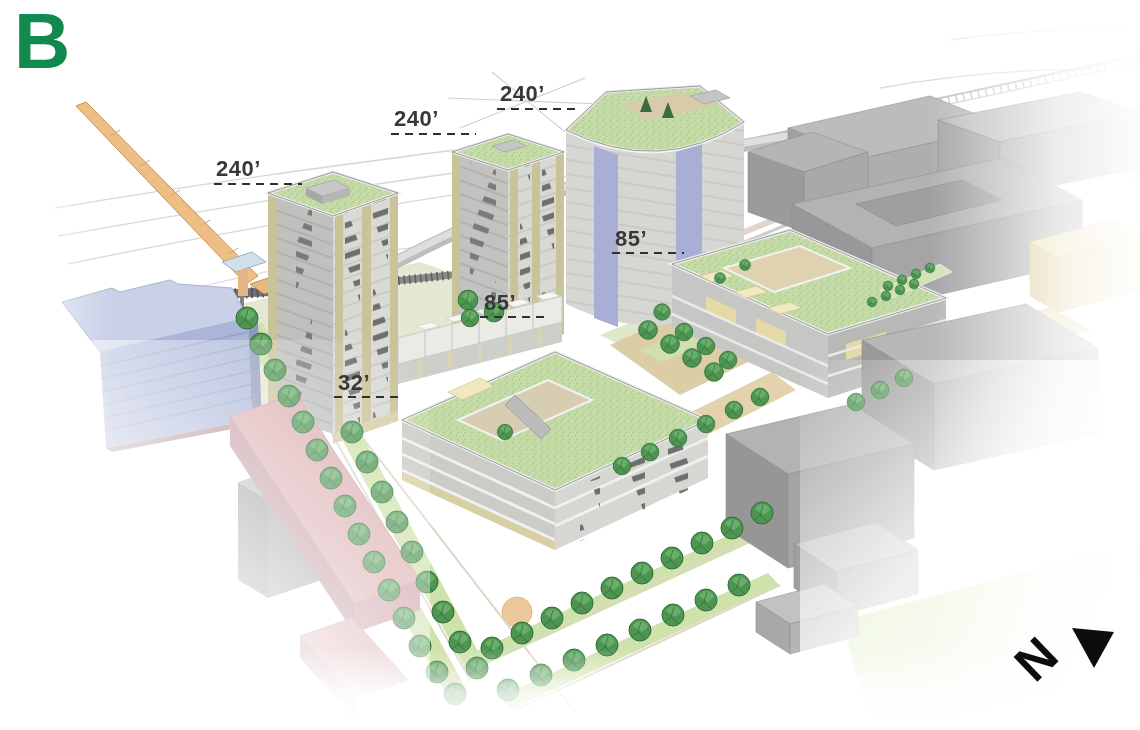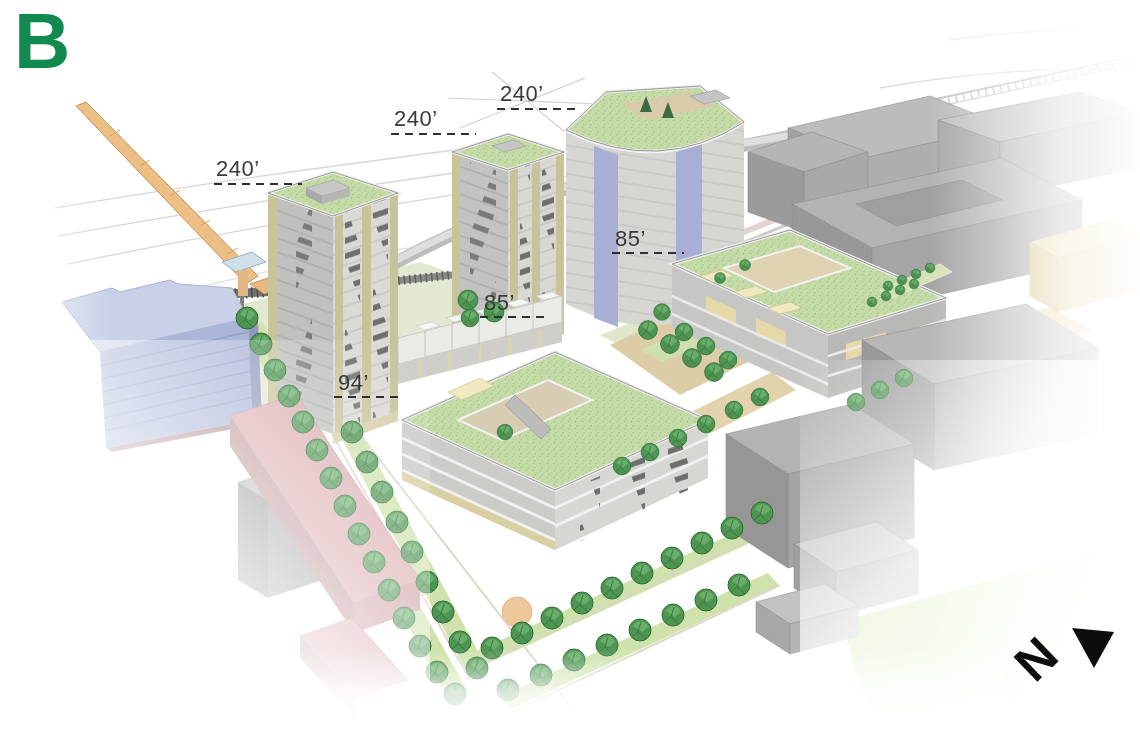--- a/index.html
+++ b/index.html
@@ -2,21 +2,21 @@
 <html><head>
 <meta charset="utf-8">
 <style>
   html,body{margin:0;padding:0;background:#ffffff;}
   #stage{position:relative;width:1140px;height:730px;background:#ffffff;overflow:hidden;
          font-family:"Liberation Sans",sans-serif;}
   #stage svg{position:absolute;left:0;top:0;}
   .figure-label{position:absolute;left:14px;top:2px;font-size:78px;font-weight:bold;
                 color:#11894f;line-height:1;}
   .h-label{position:absolute;font-size:22px;color:#383838;letter-spacing:.5px;
-           white-space:nowrap;}
+           white-space:nowrap;font-weight:bold;}
   .overlay{pointer-events:none;}
 </style>
 </head>
 <body>
 
 <div id="stage">
 
 <svg width="1140" height="730" viewBox="0 0 1140 730">
   <defs>
     <pattern id="roofGreen" width="7" height="7" patternUnits="userSpaceOnUse">
@@ -407,15 +407,15 @@
   </g>
 </svg>
 
 <div class="figure-label">B</div>
 
 <div class="h-label" style="left:216px;top:156px;">240’</div>
 <div class="h-label" style="left:394px;top:106px;">240’</div>
 <div class="h-label" style="left:500px;top:81px;">240’</div>
 <div class="h-label" style="left:615px;top:226px;">85’</div>
 <div class="h-label" style="left:484px;top:290px;">85’</div>
-<div class="h-label" style="left:338px;top:370px;">94’</div>
+<div class="h-label" style="left:338px;top:370px;">32’</div>
 
 </div>
 
 </body></html>

